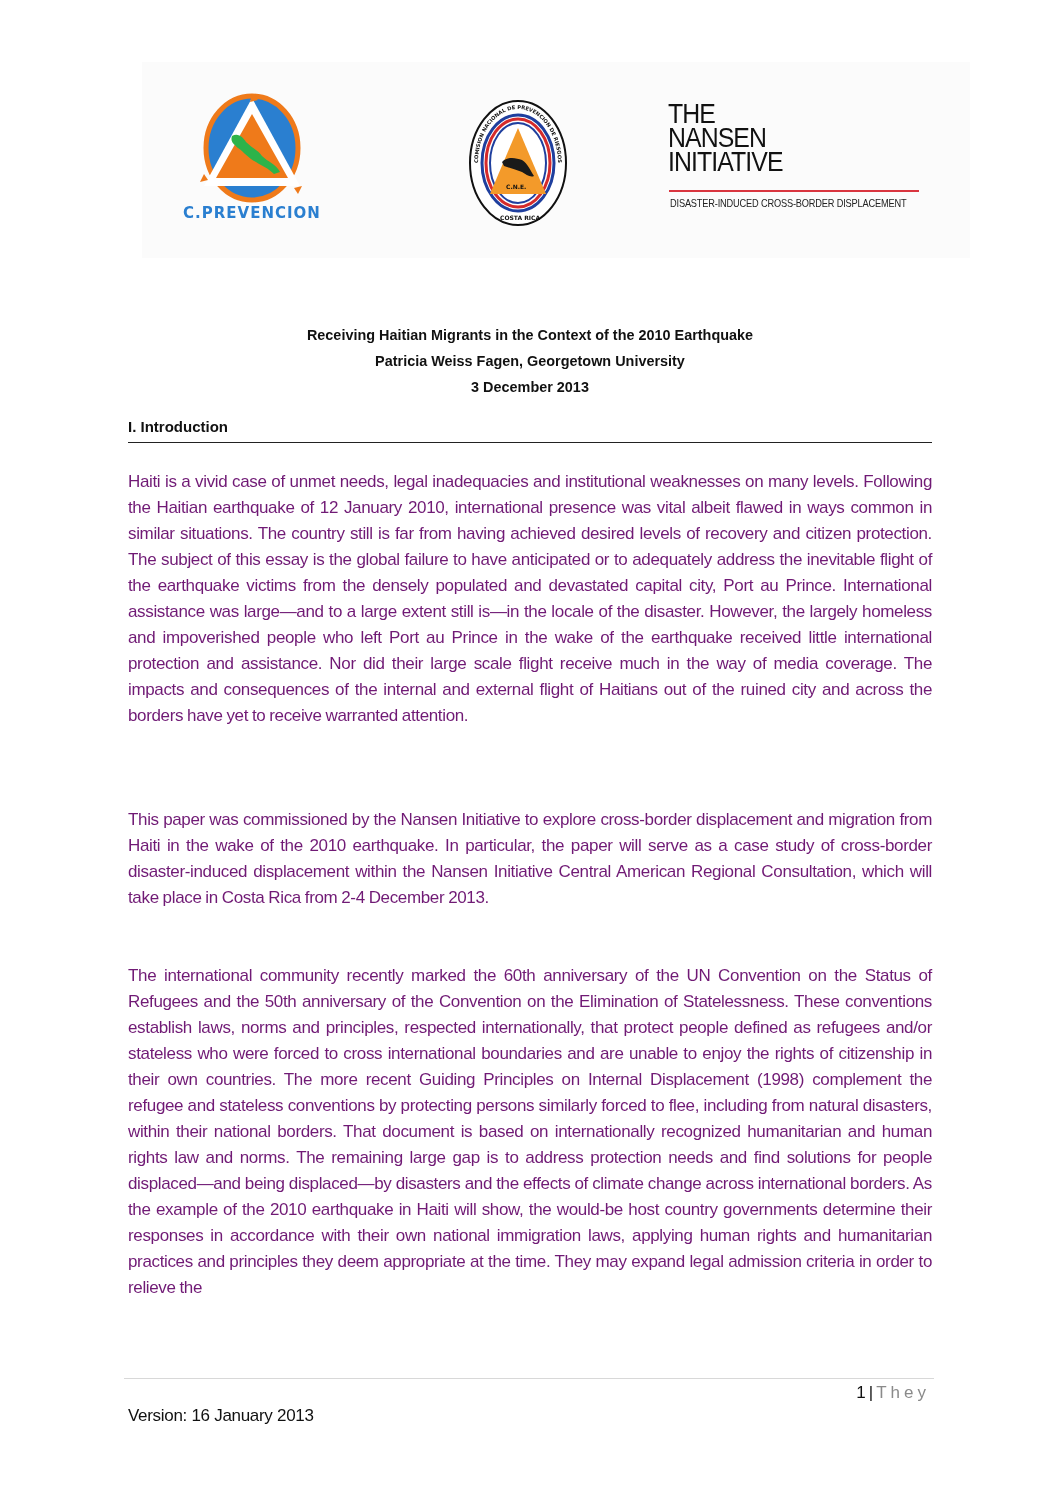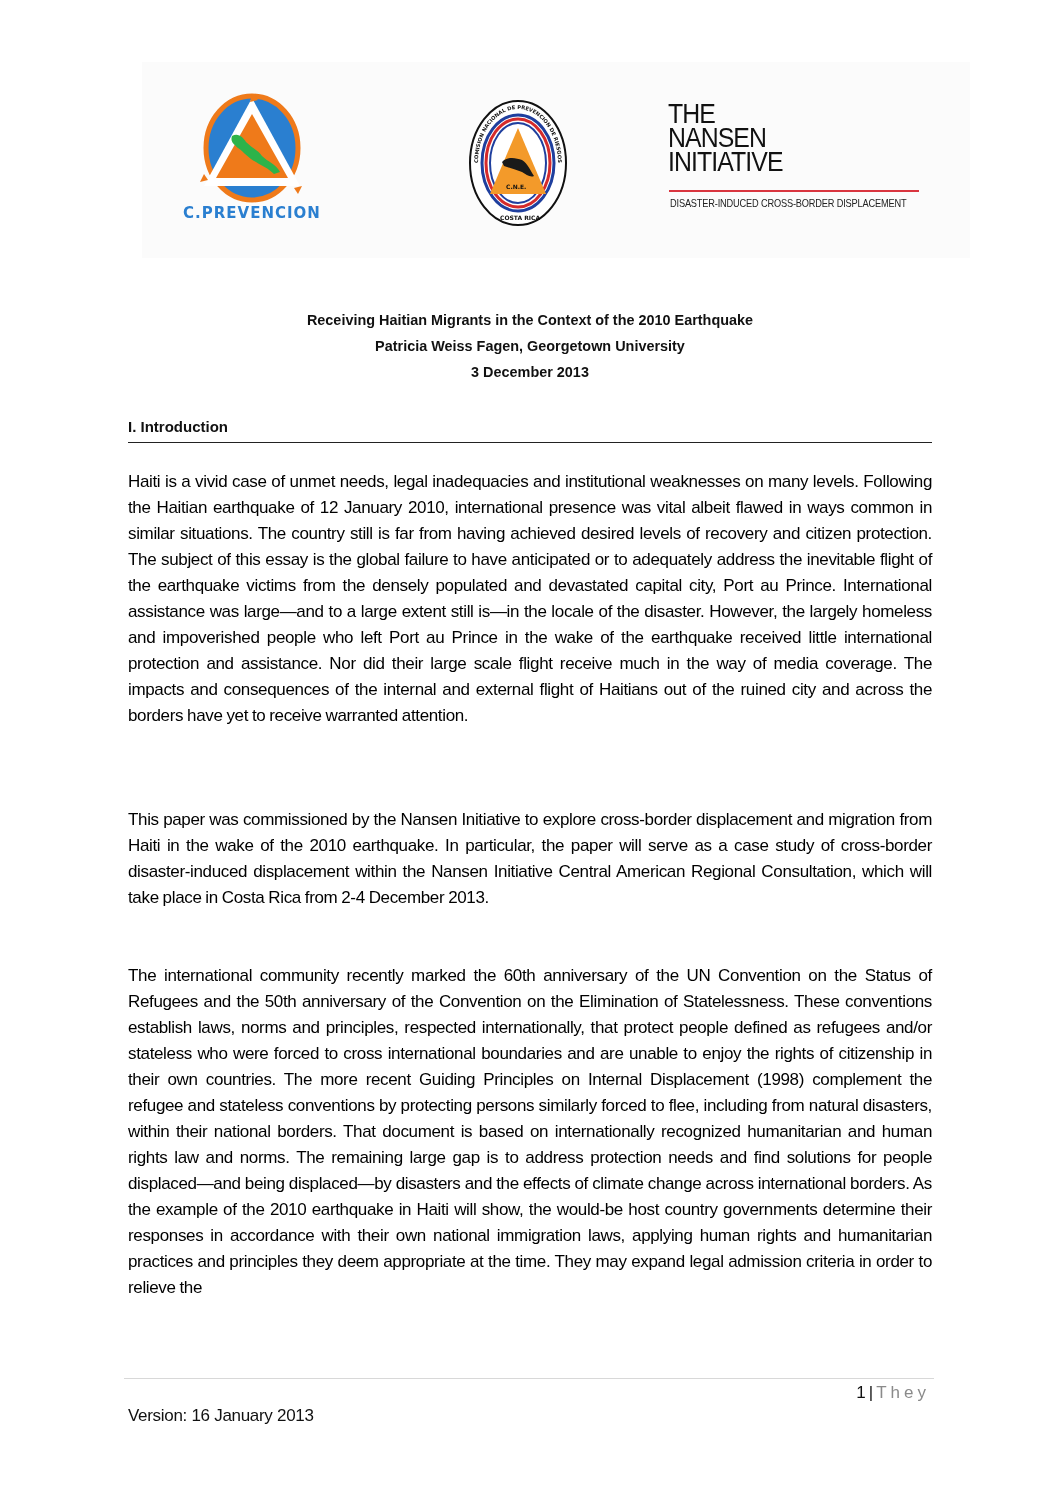--- a/index.html
+++ b/index.html
@@ -21,31 +21,31 @@
 
     
     .nansen { left: 526px; top: 40px; width: 260px; height: 120px; }
     .nansen .big { font-family: "Liberation Sans", sans-serif; font-size: 27px; line-height: 24px;
                    color: #111; letter-spacing: -1px; transform: scaleX(0.92); transform-origin: left; }
     .nansen .big span { display: block; }
     .nansen .rule { position: absolute; left: 1px; top: 88px; width: 250px; height: 2px; background: #d9353f; }
     .nansen .sub { position: absolute; left: 2px; top: 95px; font-size: 10.5px; color: #222;
                    letter-spacing: -0.2px; transform: scaleX(0.88); transform-origin: left; white-space: nowrap; }
 
-    .title-block { position: absolute; left: 128px; top: 307px; width: 804px; text-align: center;
+    .title-block { position: absolute; left: 128px; top: 322px; width: 804px; text-align: center;
                    font-family: "Liberation Sans", sans-serif; font-weight: bold; font-size: 15.5px;
                    line-height: 26px; }
     .title-block div { transform: scaleX(0.93); }
 
     .section-heading { position: absolute; left: 128px; top: 415px; width: 804px;
                        font-weight: bold; font-size: 15px; line-height: 24px;
                        border-bottom: 1.2px solid #222; padding-bottom: 3px; }
 
     .body-text { position: absolute; left: 128px; width: 804px; font-size: 17px; line-height: 26px;
-                 text-align: justify; color: #000000; letter-spacing: -0.35px; word-spacing: -0.5px; }
+                 text-align: justify; color: #701a75; letter-spacing: -0.35px; word-spacing: -0.5px; }
     .p1 { top: 469px; }
     .p2 { top: 807px; }
     .p3 { top: 963px; }
 
     .footer-rule { position: absolute; left: 124px; top: 1378px; width: 810px; height: 1px; background: #d8d8d8; }
     .page-num { position: absolute; right: 128px; top: 1383px; font-size: 17px; color: #111; }
     .page-num .sep { color: #111; margin: 0 3px; }
     .page-num .pword { color: #8a8a8a; letter-spacing: 4px; }
     .version { position: absolute; left: 128px; top: 1406px; font-size: 17px; color: #111; letter-spacing: -0.3px; }
   </style>

